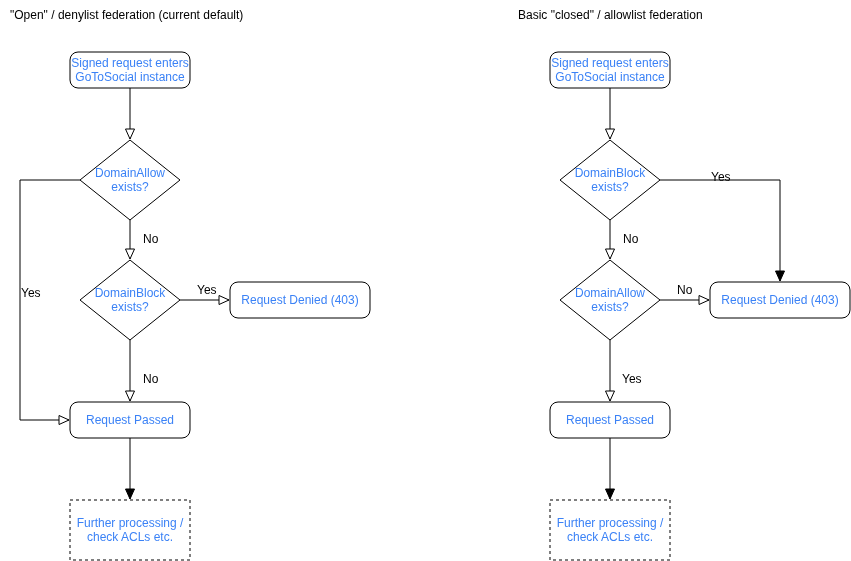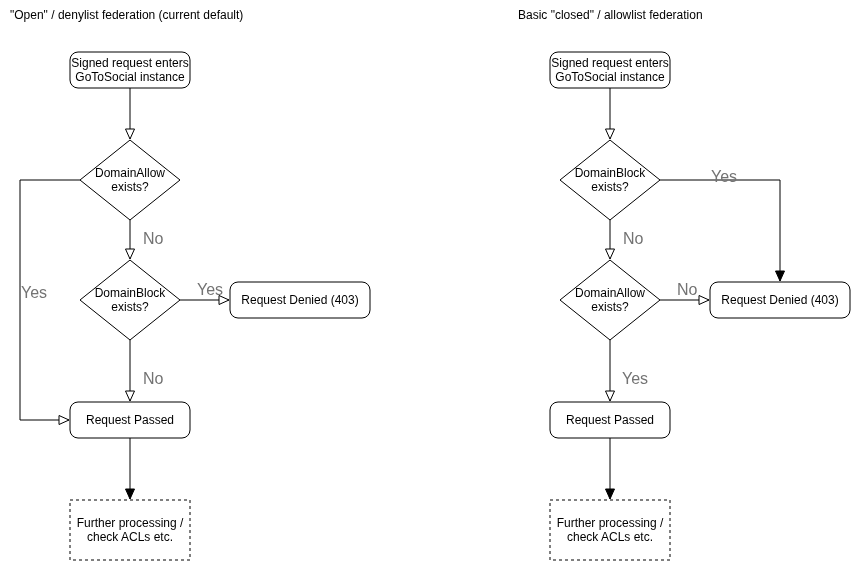--- a/index.html
+++ b/index.html
@@ -29,28 +29,28 @@
   }
   .node-label {
     position: absolute;
     display: flex;
     flex-direction: column;
     align-items: center;
     justify-content: center;
     text-align: center;
     font-size: 12px;
     line-height: 14px;
-    color: #000000;
+    color: #3b82f6;
     pointer-events: none;
   }
   .edge-label {
     position: absolute;
-    font-size: 16px;
+    font-size: 12px;
     line-height: 12px;
-    color: #737373;
+    color: #000000;
     white-space: nowrap;
     pointer-events: none;
   }
   svg .shape {
     fill: #ffffff;
     stroke: #000000;
     stroke-width: 1;
   }
   svg .edge {
     fill: none;

